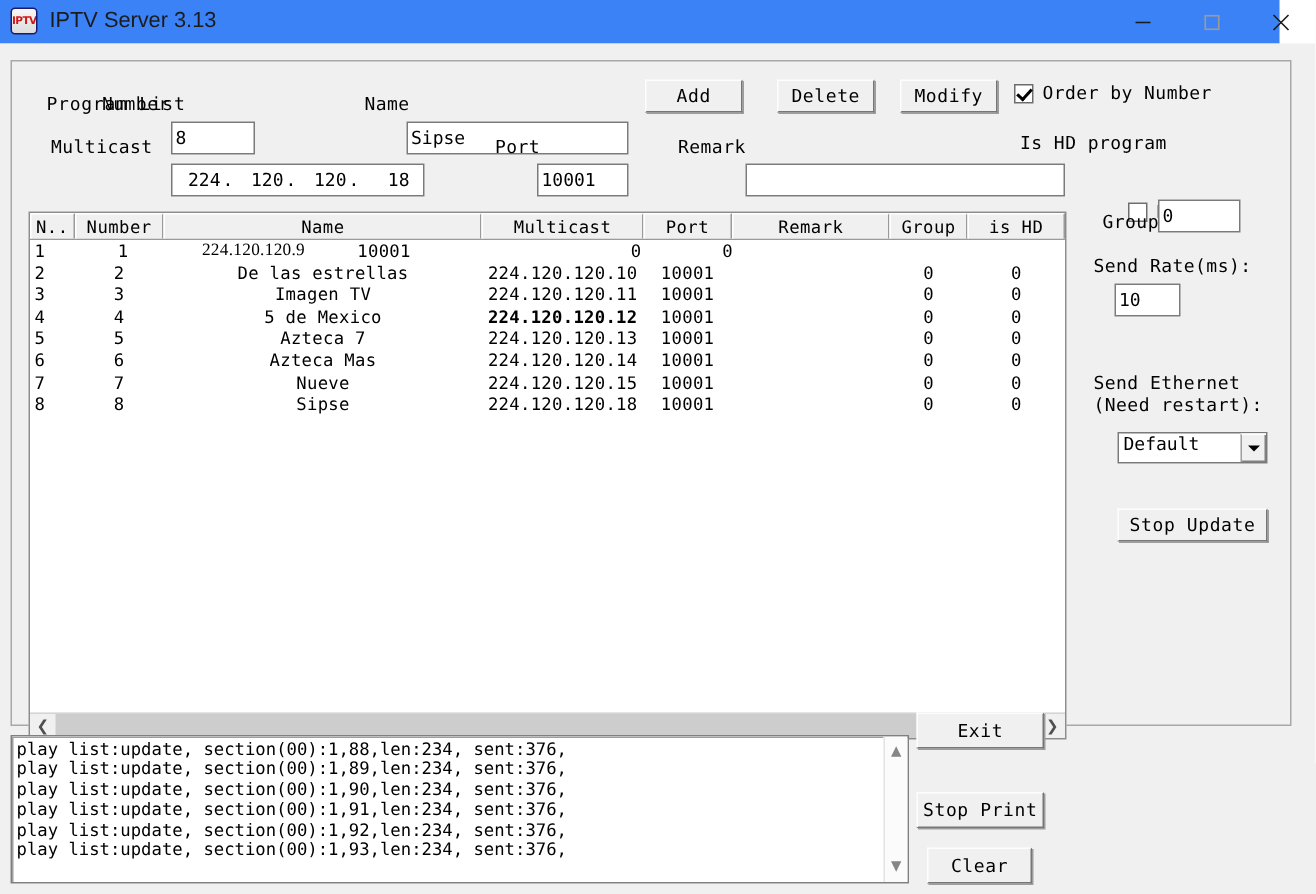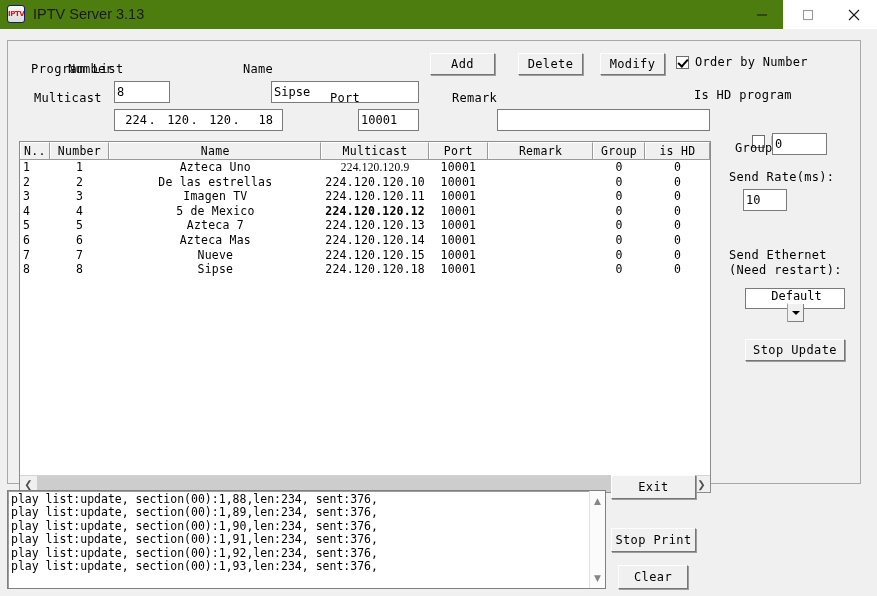--- a/index.html
+++ b/index.html
@@ -13,22 +13,22 @@
     overflow: hidden;
     font-family: "Liberation Sans", sans-serif;
     font-size: 12px;
     color: #000;
     -webkit-font-smoothing: none;
   }
 
   
   #titlebar {
     position: absolute; left: 0; top: 0;
-    width: 783px; height: 29px;
-    background: #4d7c0f;
+    width: 853px; height: 29px;
+    background: #3b82f6;
     border-bottom: 1px solid #e8e8e8;
   }
   #app-icon {
     position: absolute; left: 7px; top: 5px;
     width: 18px; height: 18px;
     border: 1px solid #1a1a6e;
     border-radius: 3px;
     background: linear-gradient(#f7f7f7, #dcdcdc);
     box-sizing: border-box;
     overflow: hidden;
@@ -251,22 +251,21 @@
 
   
   .ddown {
     position: absolute;
     box-sizing: border-box;
     border: 1px solid #7a7a7a;
     background: #fff;
     font-family: "DejaVu Sans Mono", monospace;
     font-size: 12px;
     display: flex;
-    align-items: center;
-    flex-direction: column;
+    align-items: flex-start;
   }
   .ddown .dval { flex: 1 1 auto; padding-left: 3px; }
   .ddown .darrow {
     width: 17px; height: 100%;
     background: #f0f0f0;
     border-left: 1px solid #a0a0a0;
     border-top: 1px solid #fff;
     box-shadow: inset -1px -1px 0 0 #808080;
     box-sizing: border-box;
     display: flex; align-items: center; justify-content: center;
@@ -390,21 +389,20 @@
       <div class="hcell" style="width:112px;">Multicast</div>
       <div class="hcell" style="width:62px;">Port</div>
       <div class="hcell" style="width:110px;">Remark</div>
       <div class="hcell" style="width:54px;">Group</div>
       <div class="hcell" style="width:68px;">is HD</div>
     </div>
     <div id="lv-body">
         <div class="lv-row">
           <div class="dcell left" style="width: 31px;">1</div>
           <div class="dcell" style="width: 62px;">1</div>
-          <div class="dcell" style="width: 222px;">Azteca Uno</div>
           <div class="dcell" style="width: 112px; font-family: Liberation Serif, serif;">224.120.120.9</div>
           <div class="dcell" style="width: 62px;">10001</div>
           <div class="dcell" style="width: 110px;"></div>
           <div class="dcell" style="width: 54px;">0</div>
           <div class="dcell" style="width: 68px;">0</div>
         </div>
         <div class="lv-row">
           <div class="dcell left" style="width: 31px;">2</div>
           <div class="dcell" style="width: 62px;">2</div>
           <div class="dcell" style="width: 222px;">De las estrellas</div>
@@ -476,21 +474,21 @@
         </div>
       </div>
 
     <div id="lv-hscroll">
       <div class="sb-arrow">❮</div>
       <div id="lv-thumb"></div>
       <div class="sb-arrow">❯</div>
     </div>
   </div>
 
-  <div class="mlabel" style="left:694px; top:59px;">Is HD program</div>
+  <div class="mlabel" style="left:680px; top:59px;">Is HD program</div>
 
   <div class="cbwrap" style="left:752px; top:105px;">
     <span class="cbox"></span>
     <span class="cblabel">HD</span>
   </div>
 
   <div class="mlabel" style="left:735px; top:112px;">Group</div>
   <input class="tinput" style="left: 772px; top: 104px; width: 55px; height: 22px;" value="0">
 
   <div class="mlabel" style="left:729px; top:141px;">Send Rate(ms):</div>

